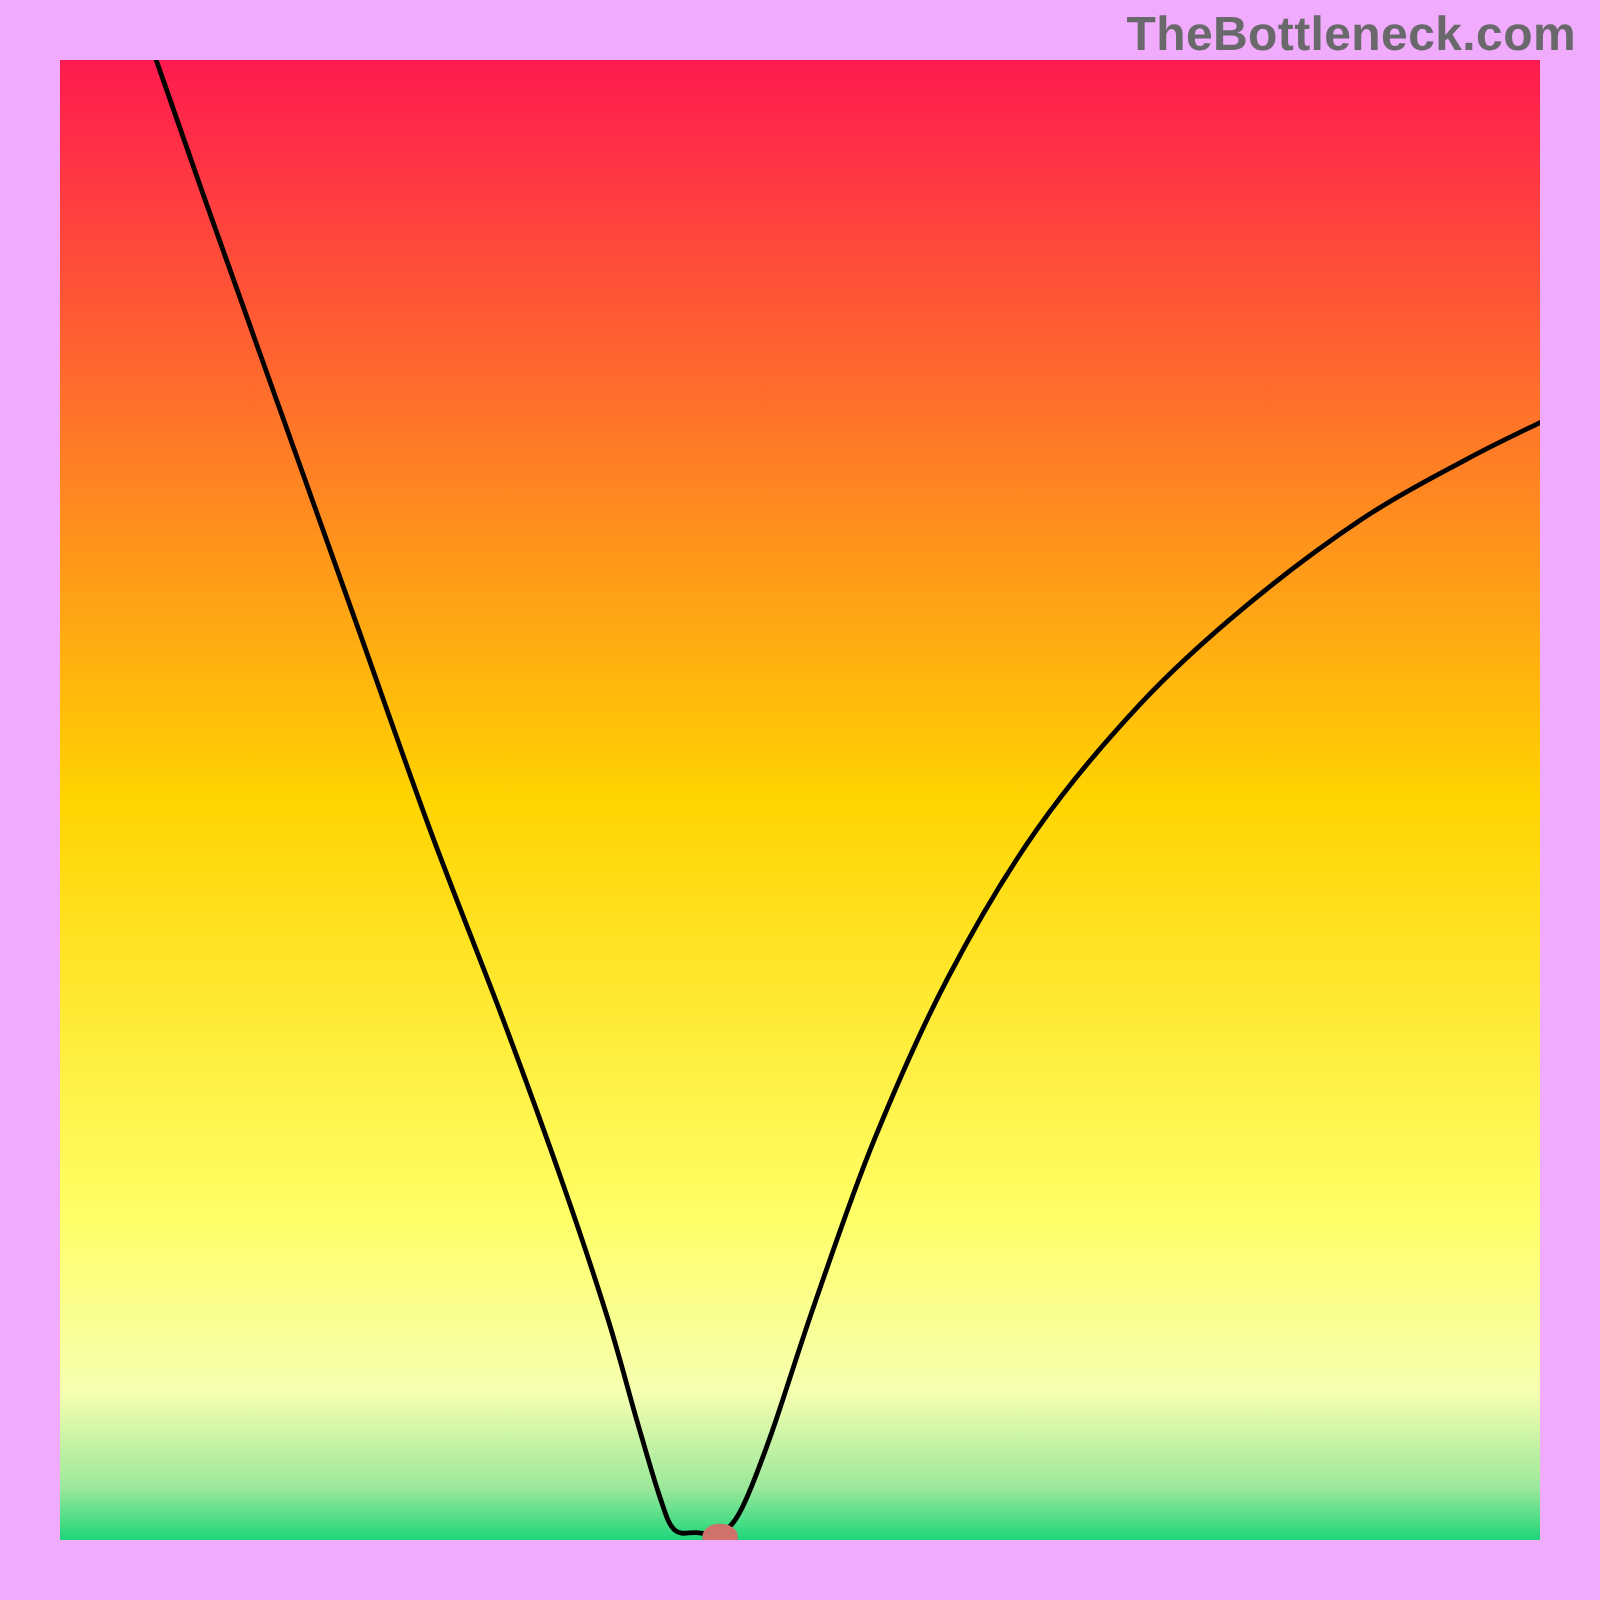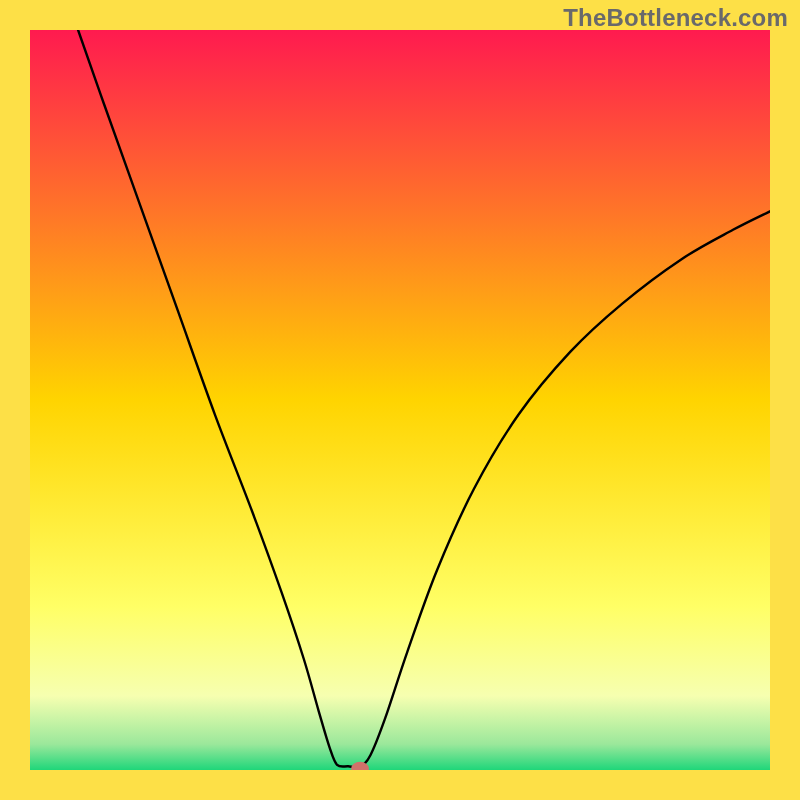--- a/index.html
+++ b/index.html
@@ -7,21 +7,21 @@
     padding: 0;
     width: 800px;
     height: 800px;
     background: #000;
     overflow: hidden;
   }
   .frame {
     position: relative;
     width: 800px;
     height: 800px;
-    background: #fde047;
+    background: #f0abfc;
   }
   .watermark {
     position: absolute;
     top: 4px;
     right: 12px;
     font-family: Arial, Helvetica, sans-serif;
     font-size: 24px;
     font-weight: 600;
     color: #69696b;
     letter-spacing: 0.2px;

